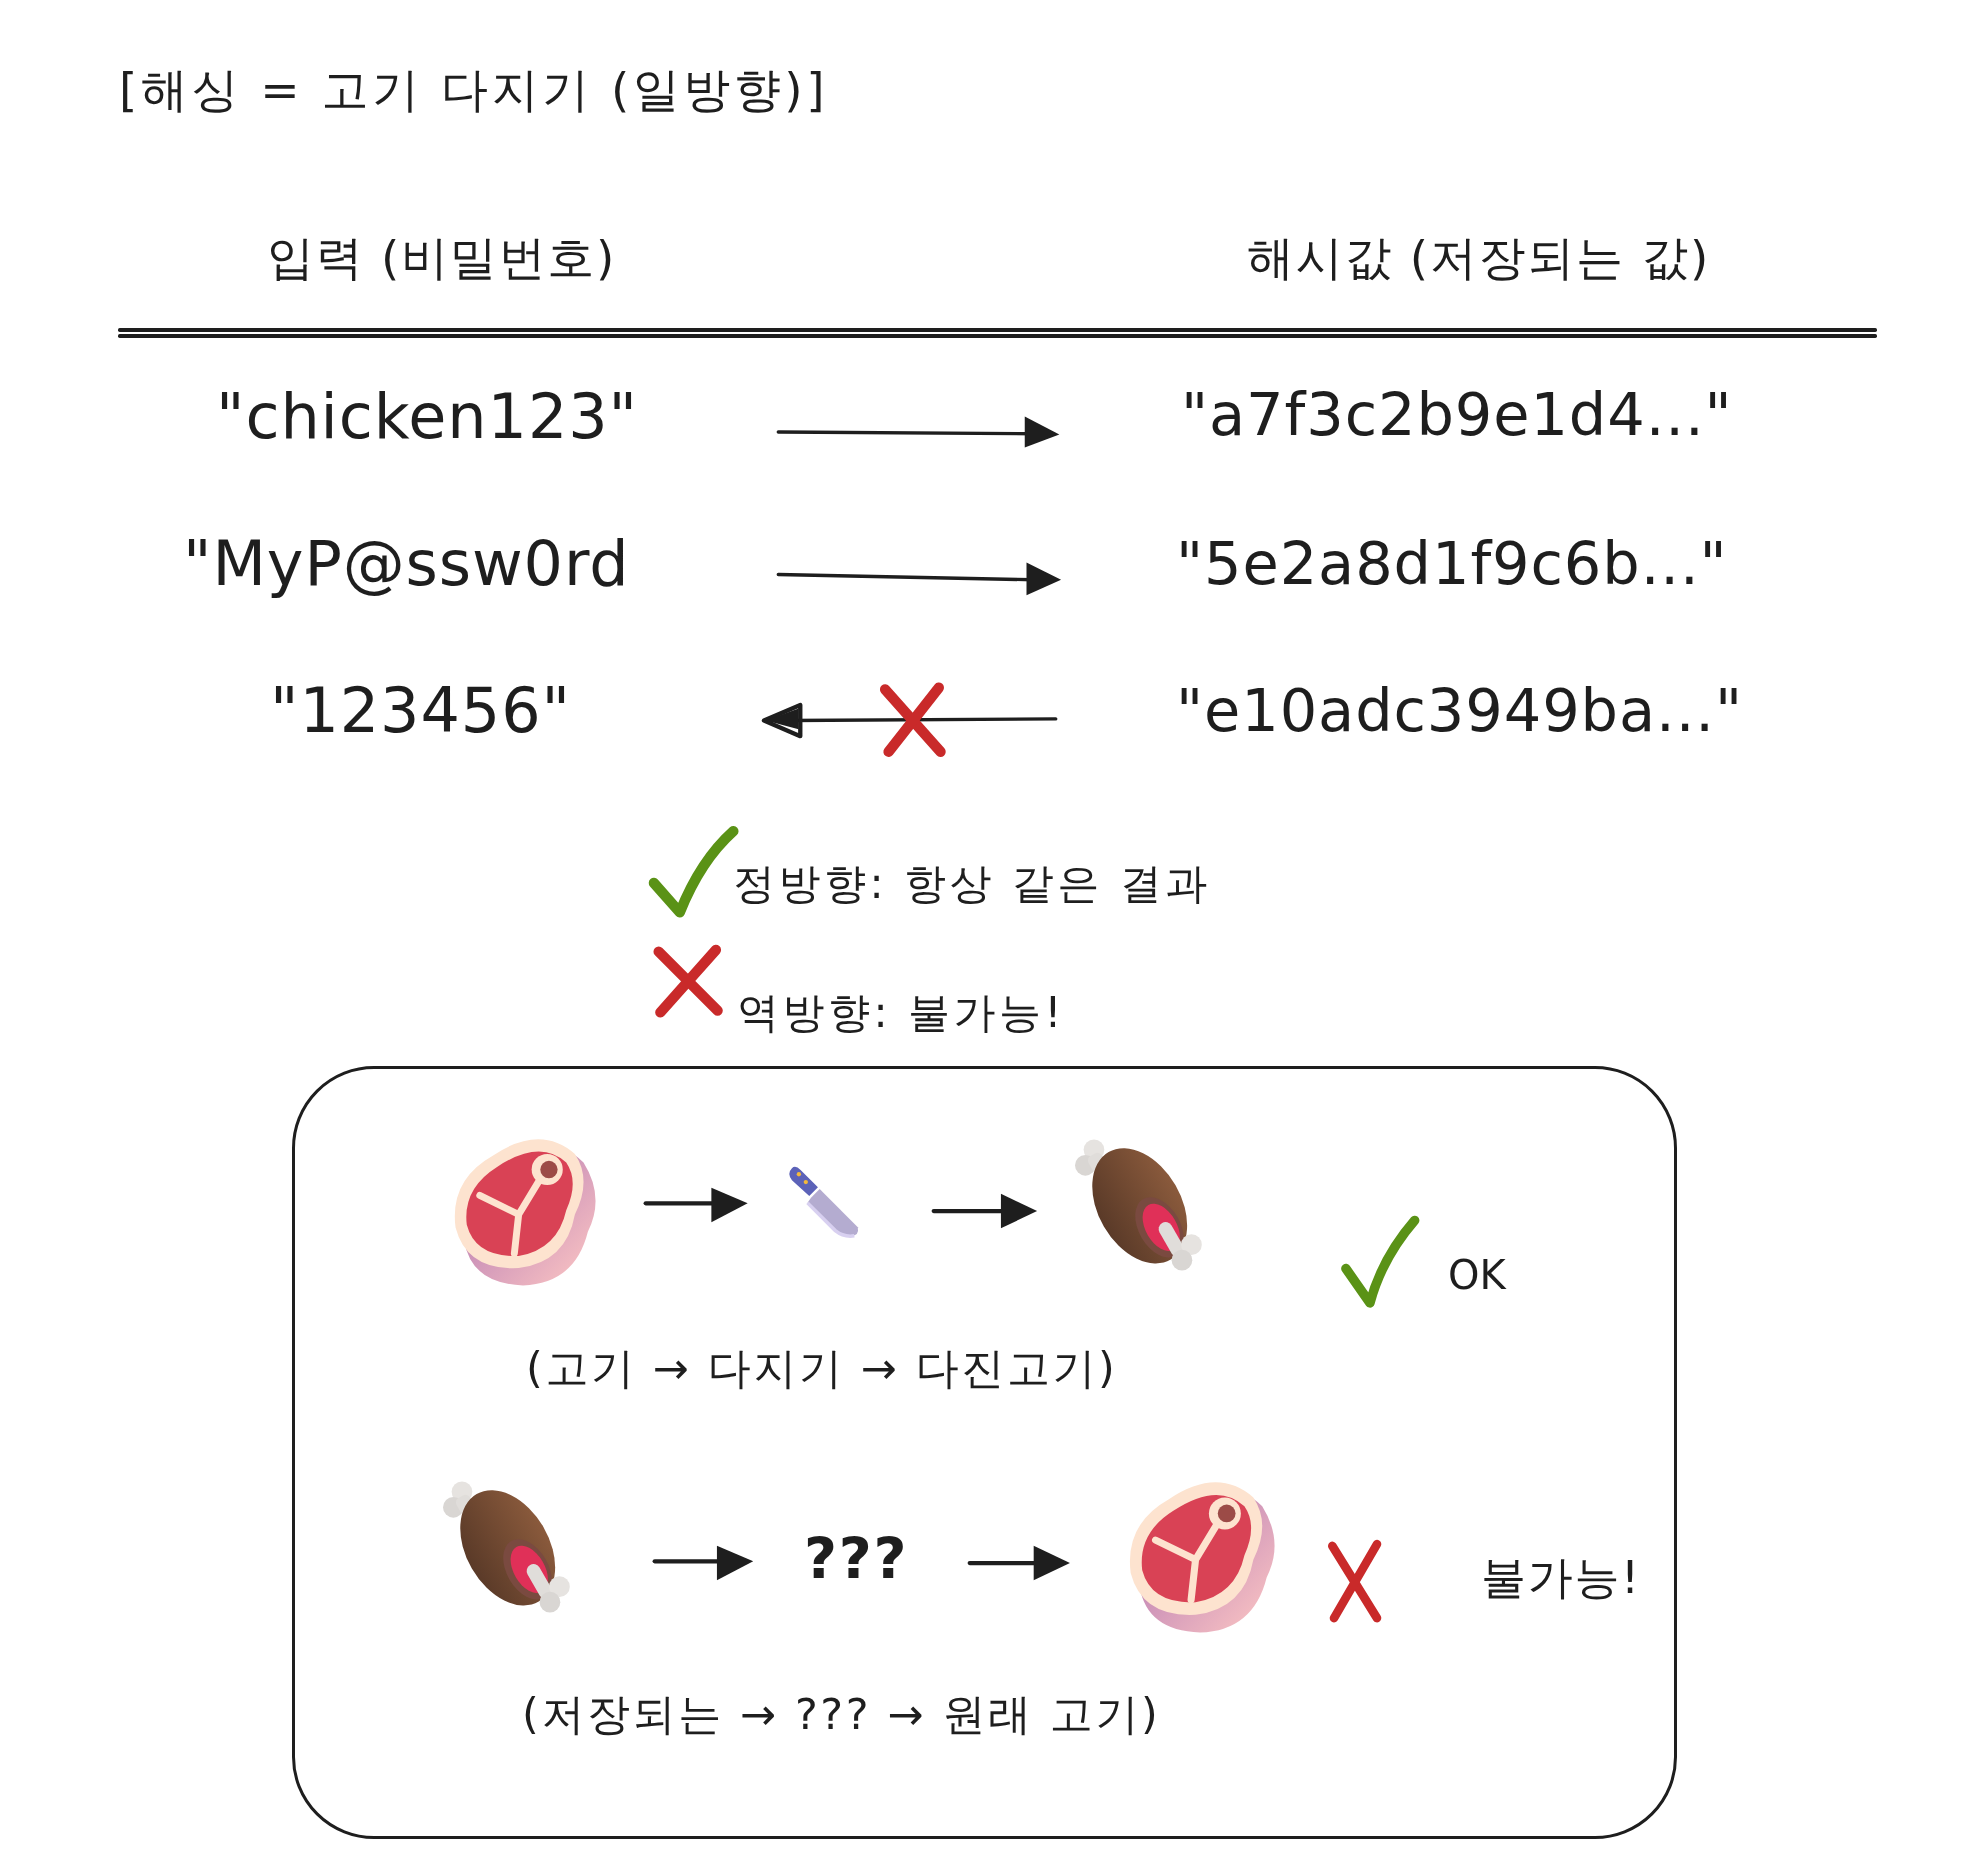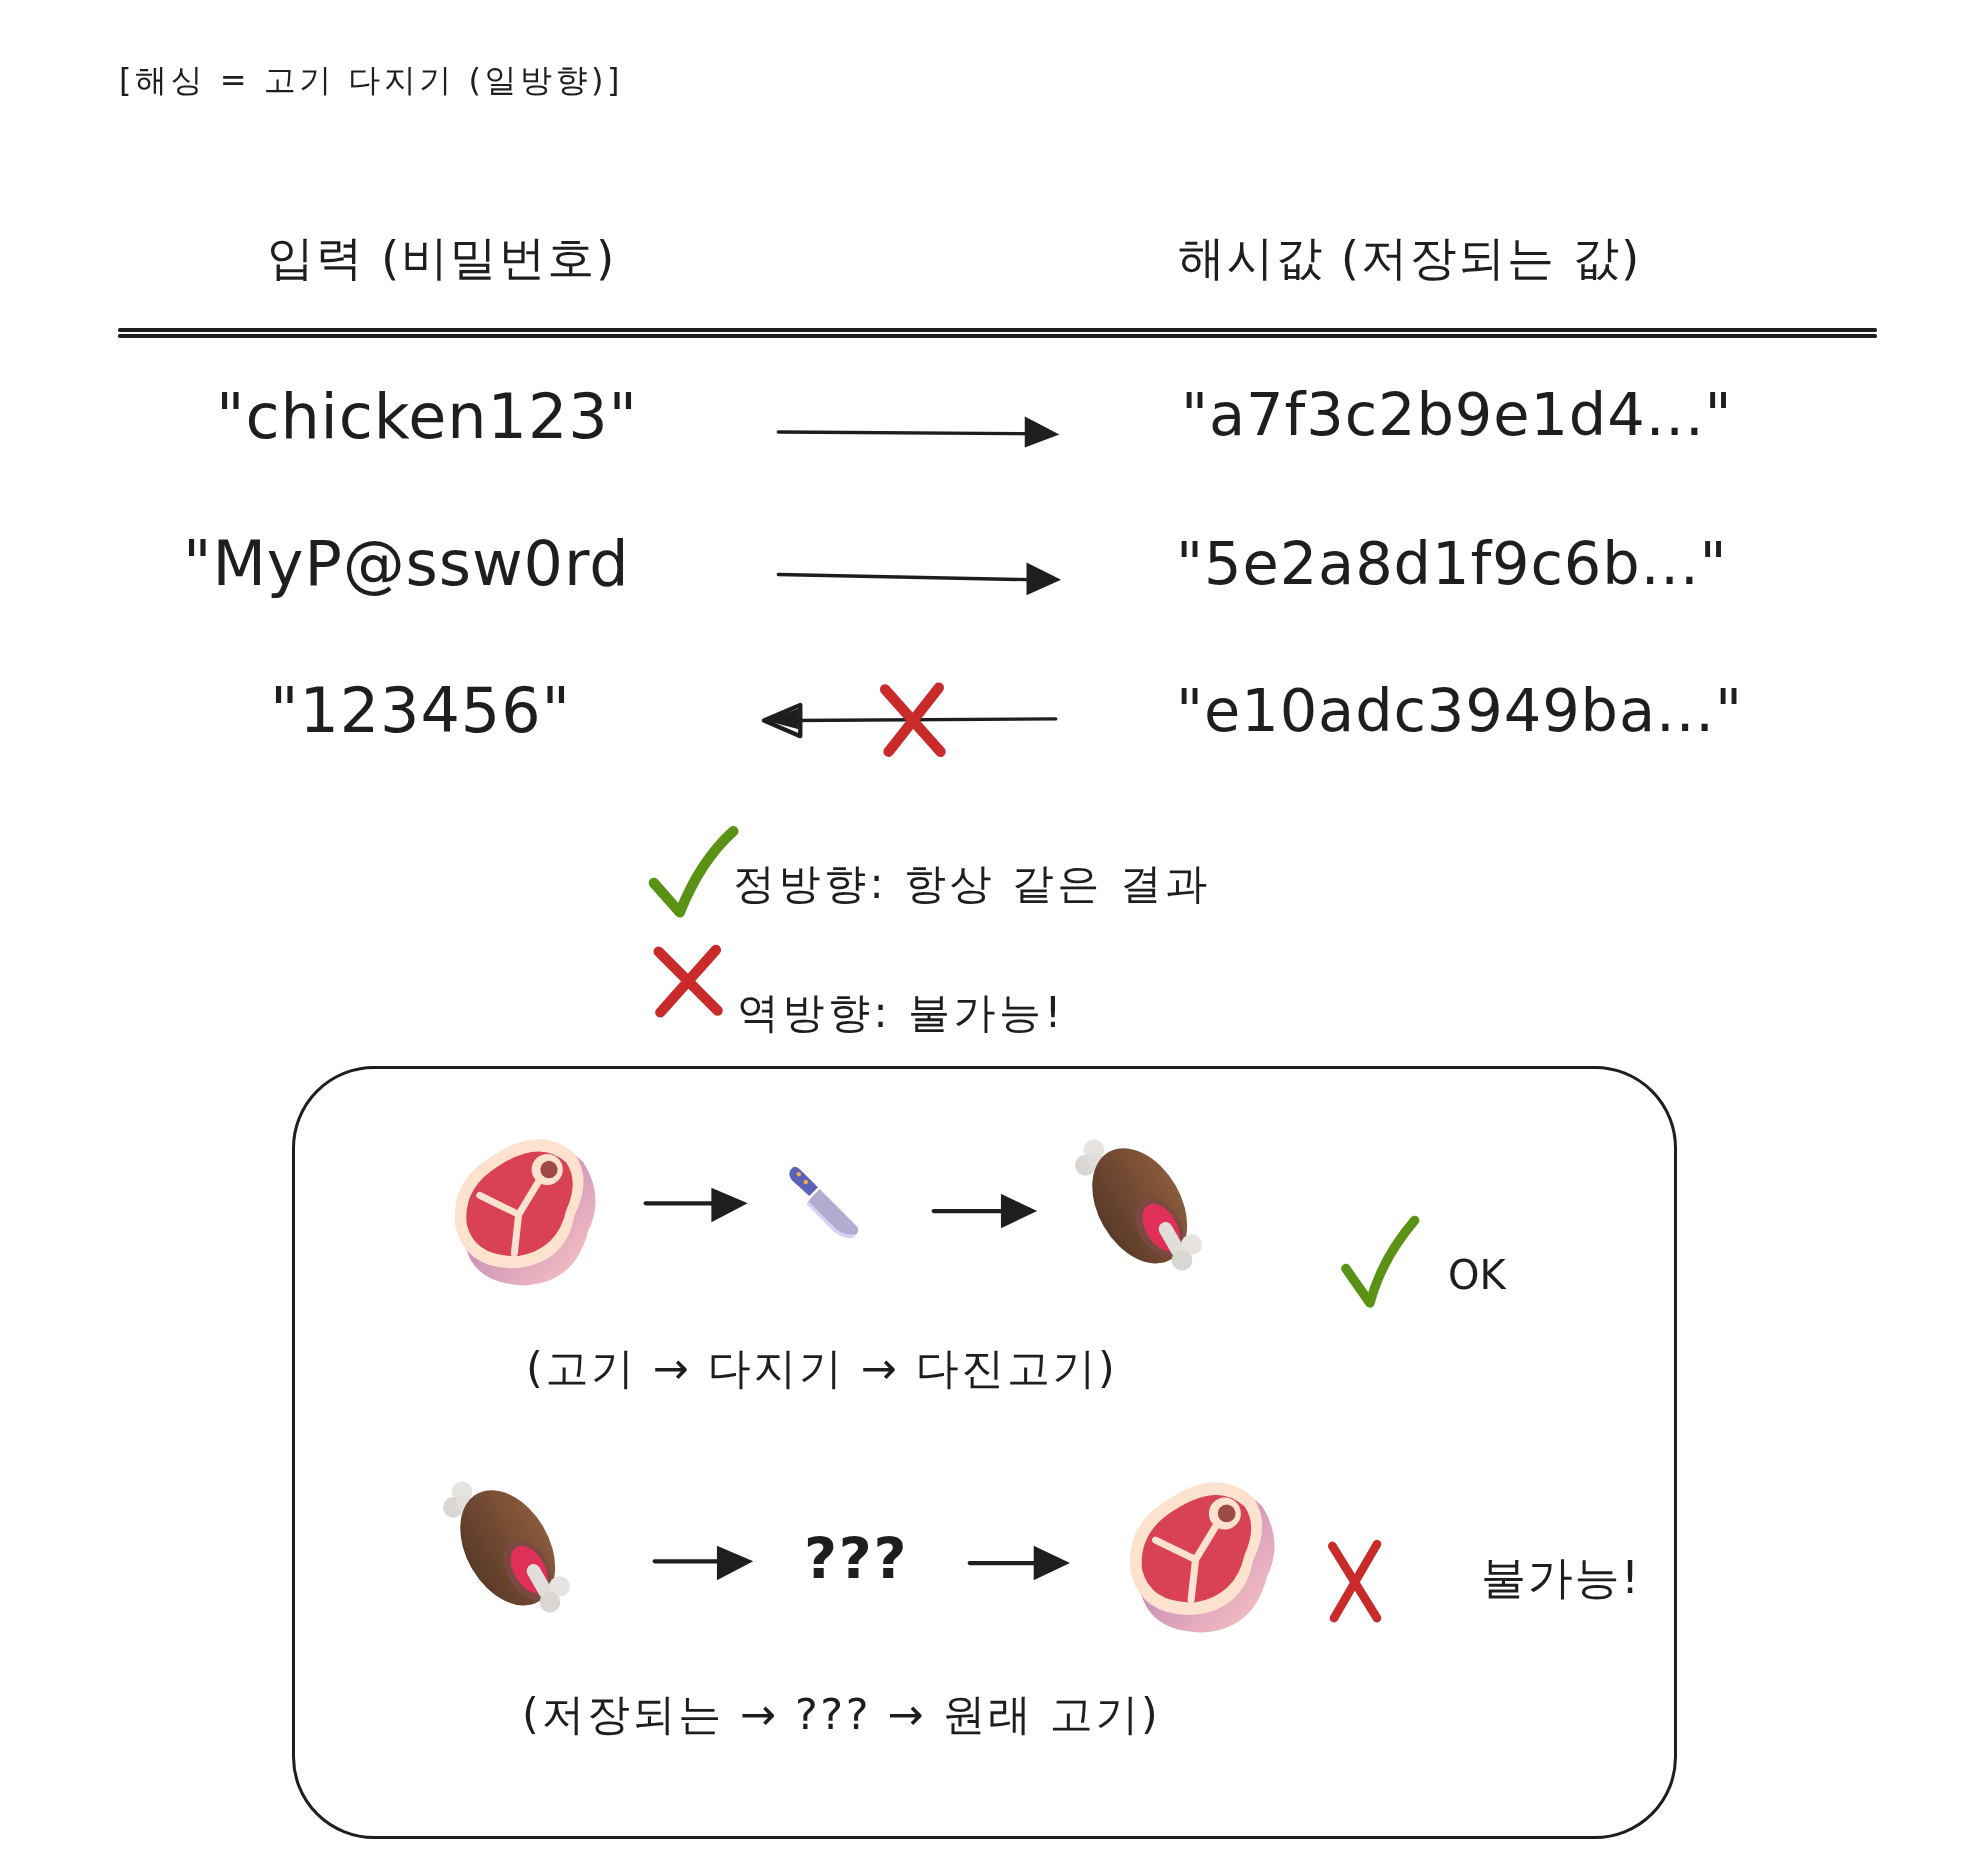--- a/index.html
+++ b/index.html
@@ -1,24 +1,24 @@
 <!DOCTYPE html>
 <html style="font-size:14px"><head>
 <meta charset="utf-8">
 <style>
   html, body { margin: 0; padding: 0; background: #ffffff; }
   body {
     width: 1979px; height: 1868px; position: relative; overflow: hidden;
     font-family: "DejaVu Sans", sans-serif; color: #1e1e1e;
   }
   .abs { position: absolute; white-space: nowrap; }
-  .title { left: 119px; top: 59px; font-size: 32px; letter-spacing: 3.5px; }
+  .title { left: 119px; top: 59px; font-size: 47px; letter-spacing: 3.5px; }
   .col-head { top: 227px; font-size: 47px; letter-spacing: 1.7px; }
   .col-left { left: 256px; margin-left: 11px; }
-  .col-right { left: 1178px; }
+  .col-right { left: 1247px; }
   .rule { position: absolute; left: 118px; width: 1759px; height: 3.5px; background: #1e1e1e; border-radius: 1.7px; }
   .pw { font-size: 62px; letter-spacing: 0.9px; }
   .hash { font-size: 59px; letter-spacing: 0.9px; }
   .legend { font-size: 42px; letter-spacing: 3.5px; text-align: right; }
   .caption { font-size: 43px; letter-spacing: 2.6px; }
   .qqq { font-size: 57px; font-weight: bold; letter-spacing: 1.7px; }
   .ok { font-size: 40px; margin-left: 11px; }
   .impossible { font-size: 45px; letter-spacing: 1.7px; }
   svg { position: absolute; overflow: visible; }
   .box {

